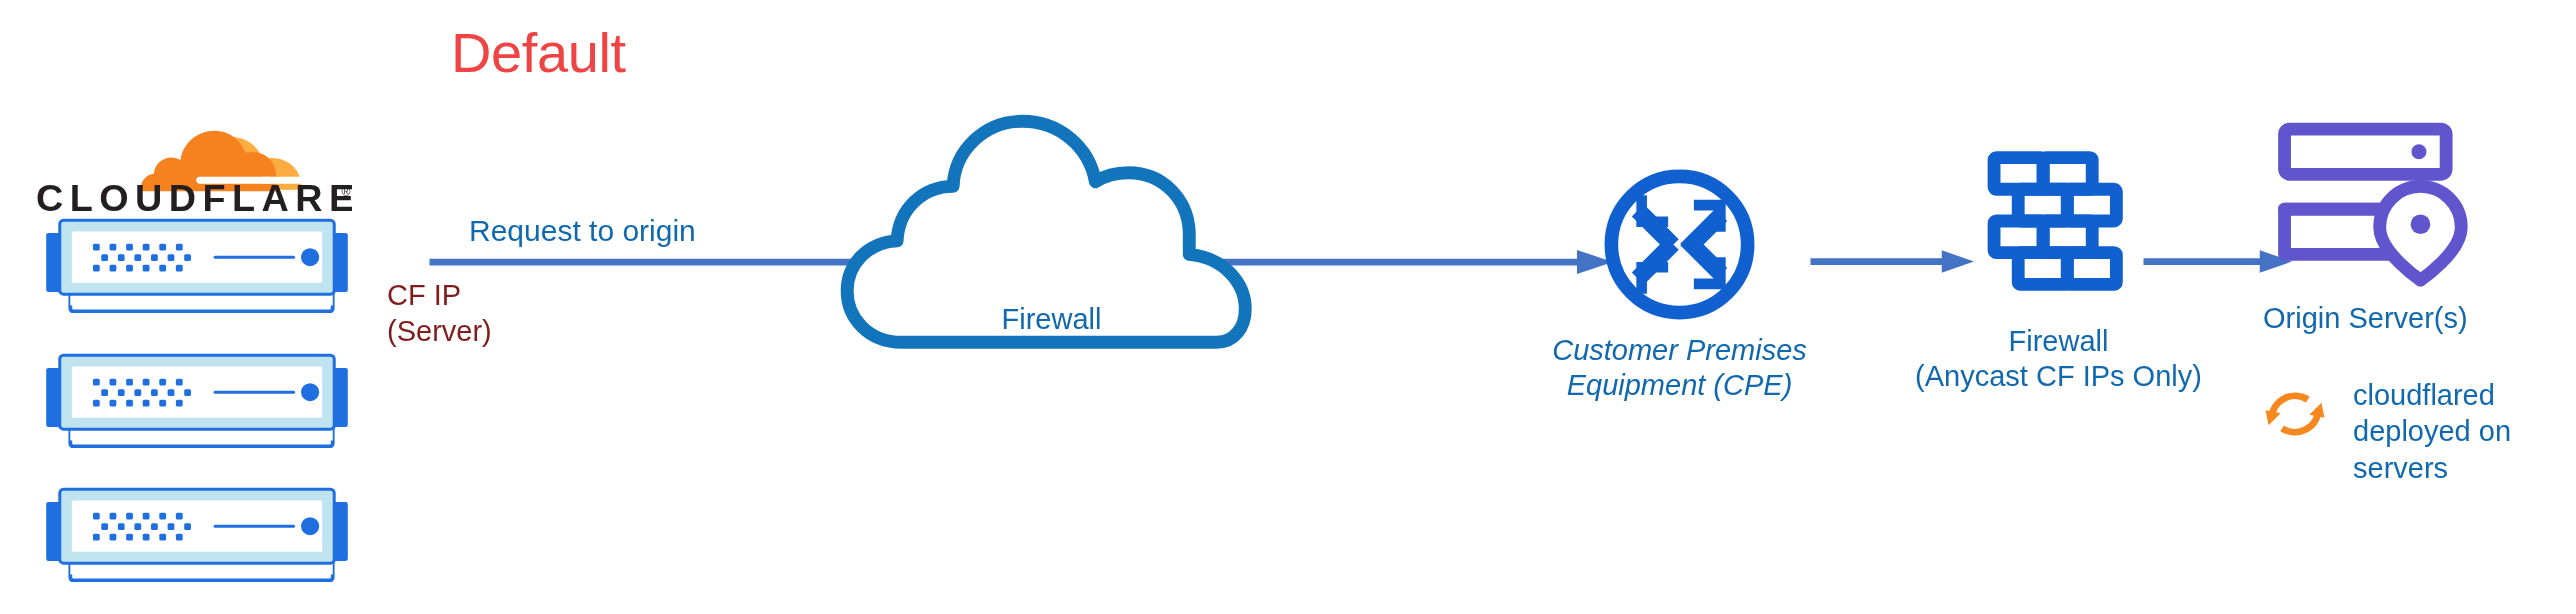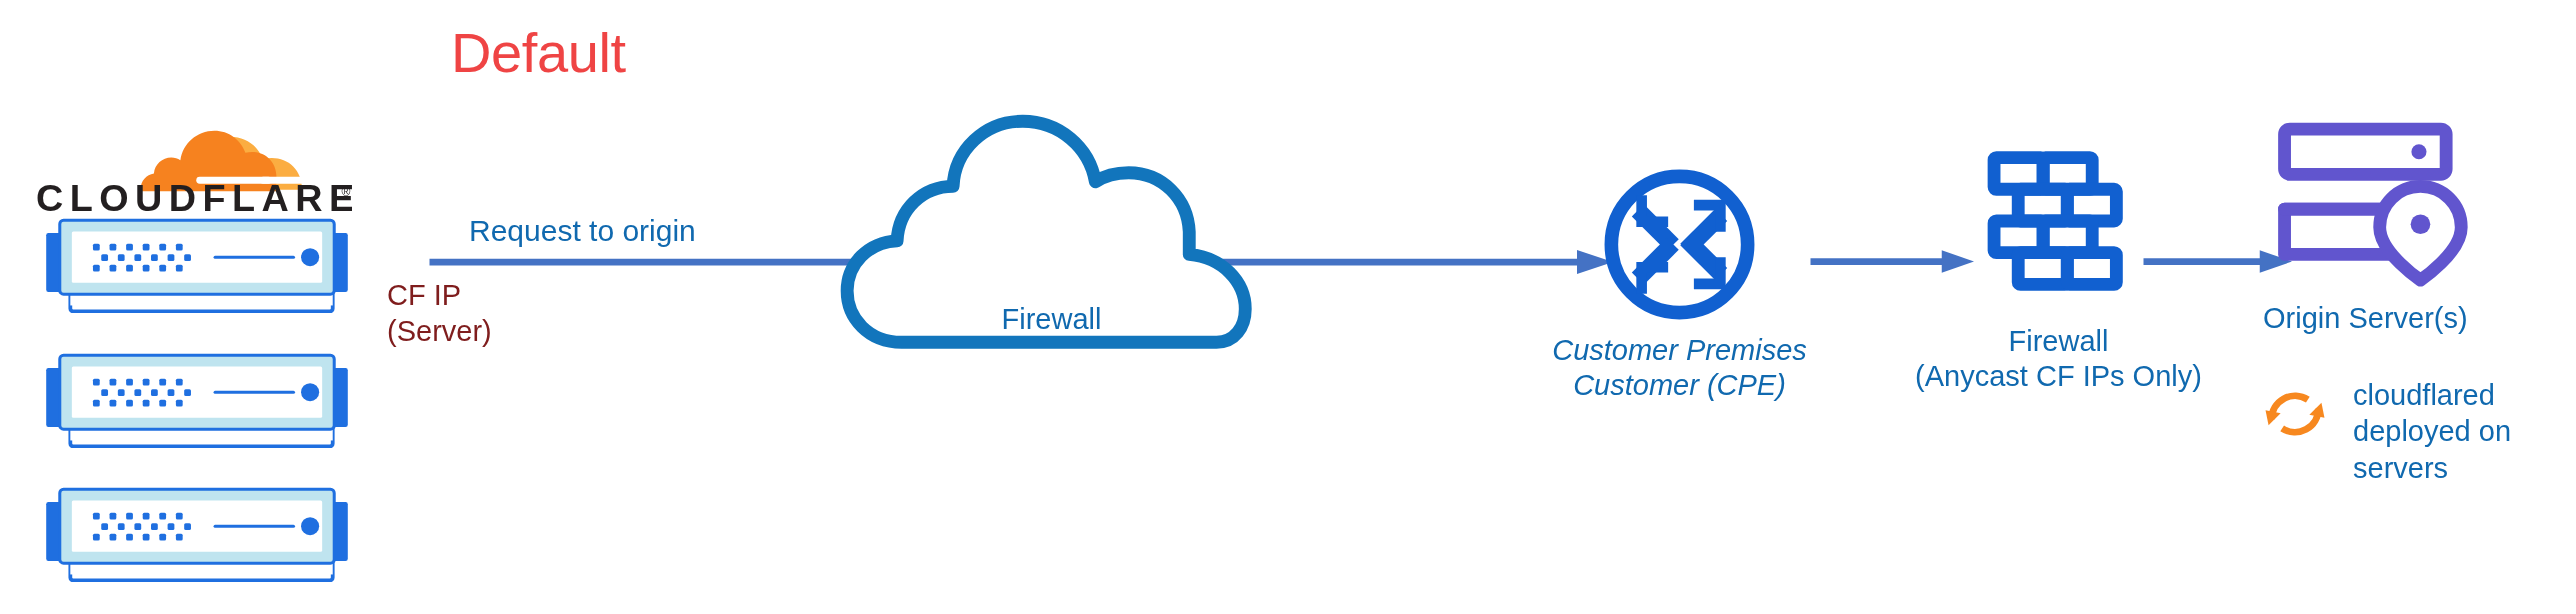--- a/index.html
+++ b/index.html
@@ -359,21 +359,21 @@
         </g>
 
         <g fill="#1160D0">
           <path d="M152 152 L106 106 L122 90 L168 136 Z"></path>
           <path d="M120 160 L162 160 L162 118 L148 118 L148 146 L120 146 Z" transform="translate(4,4)"></path>
         </g>
       </svg>
     </div>
     <div class="node-label">
       <div>Customer Premises</div>
-      <div>Customer (CPE)</div>
+      <div>Equipment (CPE)</div>
     </div>
   </div>
 
   <div class="abs" id="arrow-cpe-firewall">
     <svg viewBox="0 0 220 36" xmlns="http://www.w3.org/2000/svg">
       <line x1="0" y1="18" x2="182" y2="18" stroke="#4472C4" stroke-width="9"></line>
       <polygon points="175,3 218,18 175,33" fill="#4472C4"></polygon>
     </svg>
   </div>
 

